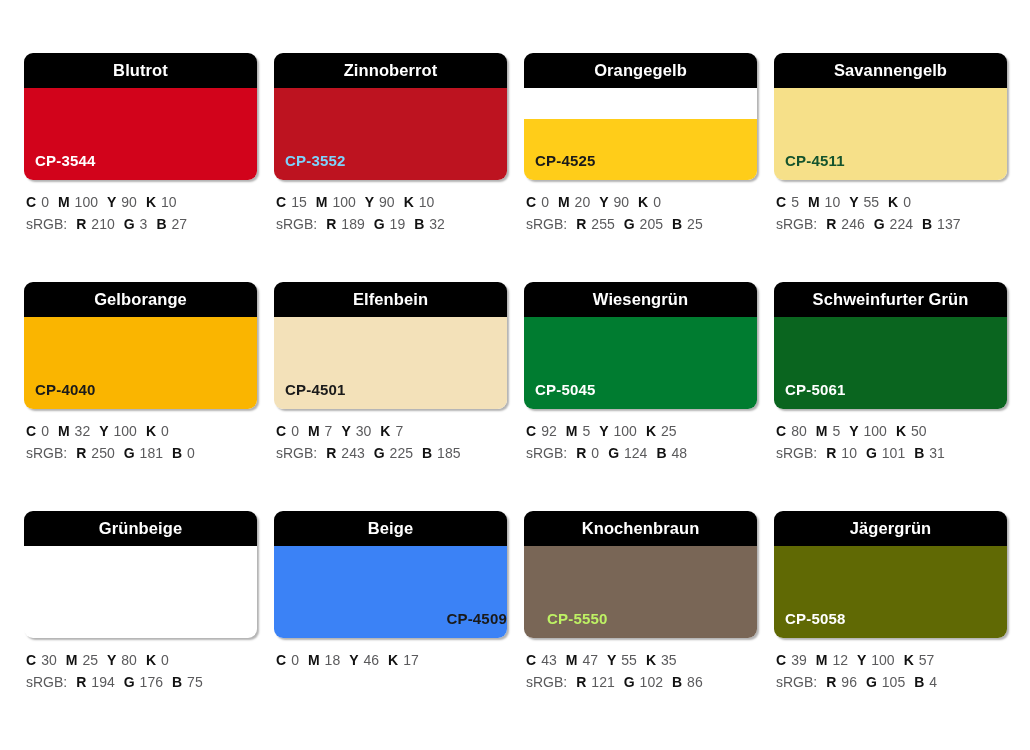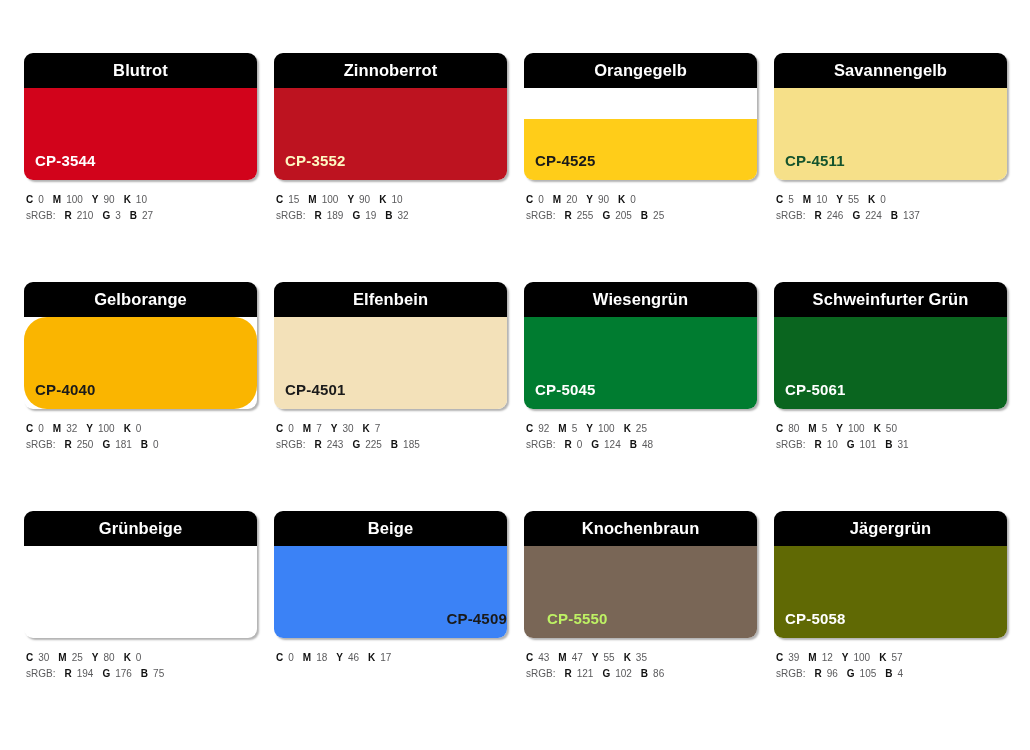--- a/index.html
+++ b/index.html
@@ -70,21 +70,21 @@
     padding: 0 0 12px 11px;
     line-height: 1;
     letter-spacing: 0.2px;
   }
 
   .card-values {
     padding: 12px 0 0 2px;
   }
 
   .value-line {
-    font-size: 10px;
+    font-size: 14px;
     line-height: 1.55;
     white-space: nowrap;
     color: #58585a;
   }
 
   .value-line .k {
     font-weight: bold;
     color: #111111;
   }
 
@@ -113,21 +113,21 @@
         <div class="value-line"><span class="k">C</span><span class="sp"></span><span class="v">0</span><span class="gap"></span><span class="k">M</span><span class="sp"></span><span class="v">100</span><span class="gap"></span><span class="k">Y</span><span class="sp"></span><span class="v">90</span><span class="gap"></span><span class="k">K</span><span class="sp"></span><span class="v">10</span></div>
         <div class="value-line"><span class="v">sRGB:</span><span class="gap"></span><span class="k">R</span><span class="sp"></span><span class="v">210</span><span class="gap"></span><span class="k">G</span><span class="sp"></span><span class="v">3</span><span class="gap"></span><span class="k">B</span><span class="sp"></span><span class="v">27</span></div>
       </div>
     </div>
     <div class="swatch-card">
       <div class="card-body">
         <div class="card-header">
           <span class="card-title">Zinnoberrot</span>
         </div>
         <div class="card-color" style="background: rgb(189, 19, 32);">
-          <span class="card-code" style="color: #fef9c3;">CP-3552</span>
+          <span class="card-code" style="color: #7dd3fc;">CP-3552</span>
         </div>
       </div>
       <div class="card-values">
         <div class="value-line"><span class="k">C</span><span class="sp"></span><span class="v">15</span><span class="gap"></span><span class="k">M</span><span class="sp"></span><span class="v">100</span><span class="gap"></span><span class="k">Y</span><span class="sp"></span><span class="v">90</span><span class="gap"></span><span class="k">K</span><span class="sp"></span><span class="v">10</span></div>
         <div class="value-line"><span class="v">sRGB:</span><span class="gap"></span><span class="k">R</span><span class="sp"></span><span class="v">189</span><span class="gap"></span><span class="k">G</span><span class="sp"></span><span class="v">19</span><span class="gap"></span><span class="k">B</span><span class="sp"></span><span class="v">32</span></div>
       </div>
     </div>
     <div class="swatch-card">
       <div class="card-body">
         <div class="card-header">
@@ -154,21 +154,21 @@
       <div class="card-values">
         <div class="value-line"><span class="k">C</span><span class="sp"></span><span class="v">5</span><span class="gap"></span><span class="k">M</span><span class="sp"></span><span class="v">10</span><span class="gap"></span><span class="k">Y</span><span class="sp"></span><span class="v">55</span><span class="gap"></span><span class="k">K</span><span class="sp"></span><span class="v">0</span></div>
         <div class="value-line"><span class="v">sRGB:</span><span class="gap"></span><span class="k">R</span><span class="sp"></span><span class="v">246</span><span class="gap"></span><span class="k">G</span><span class="sp"></span><span class="v">224</span><span class="gap"></span><span class="k">B</span><span class="sp"></span><span class="v">137</span></div>
       </div>
     </div>
     <div class="swatch-card">
       <div class="card-body">
         <div class="card-header">
           <span class="card-title">Gelborange</span>
         </div>
-        <div class="card-color" style="background: rgb(250, 181, 0); border-radius: 23px;">
+        <div class="card-color" style="background: rgb(250, 181, 0);">
           <span class="card-code" style="color: rgb(26, 26, 26);">CP-4040</span>
         </div>
       </div>
       <div class="card-values">
         <div class="value-line"><span class="k">C</span><span class="sp"></span><span class="v">0</span><span class="gap"></span><span class="k">M</span><span class="sp"></span><span class="v">32</span><span class="gap"></span><span class="k">Y</span><span class="sp"></span><span class="v">100</span><span class="gap"></span><span class="k">K</span><span class="sp"></span><span class="v">0</span></div>
         <div class="value-line"><span class="v">sRGB:</span><span class="gap"></span><span class="k">R</span><span class="sp"></span><span class="v">250</span><span class="gap"></span><span class="k">G</span><span class="sp"></span><span class="v">181</span><span class="gap"></span><span class="k">B</span><span class="sp"></span><span class="v">0</span></div>
       </div>
     </div>
     <div class="swatch-card">
       <div class="card-body">

